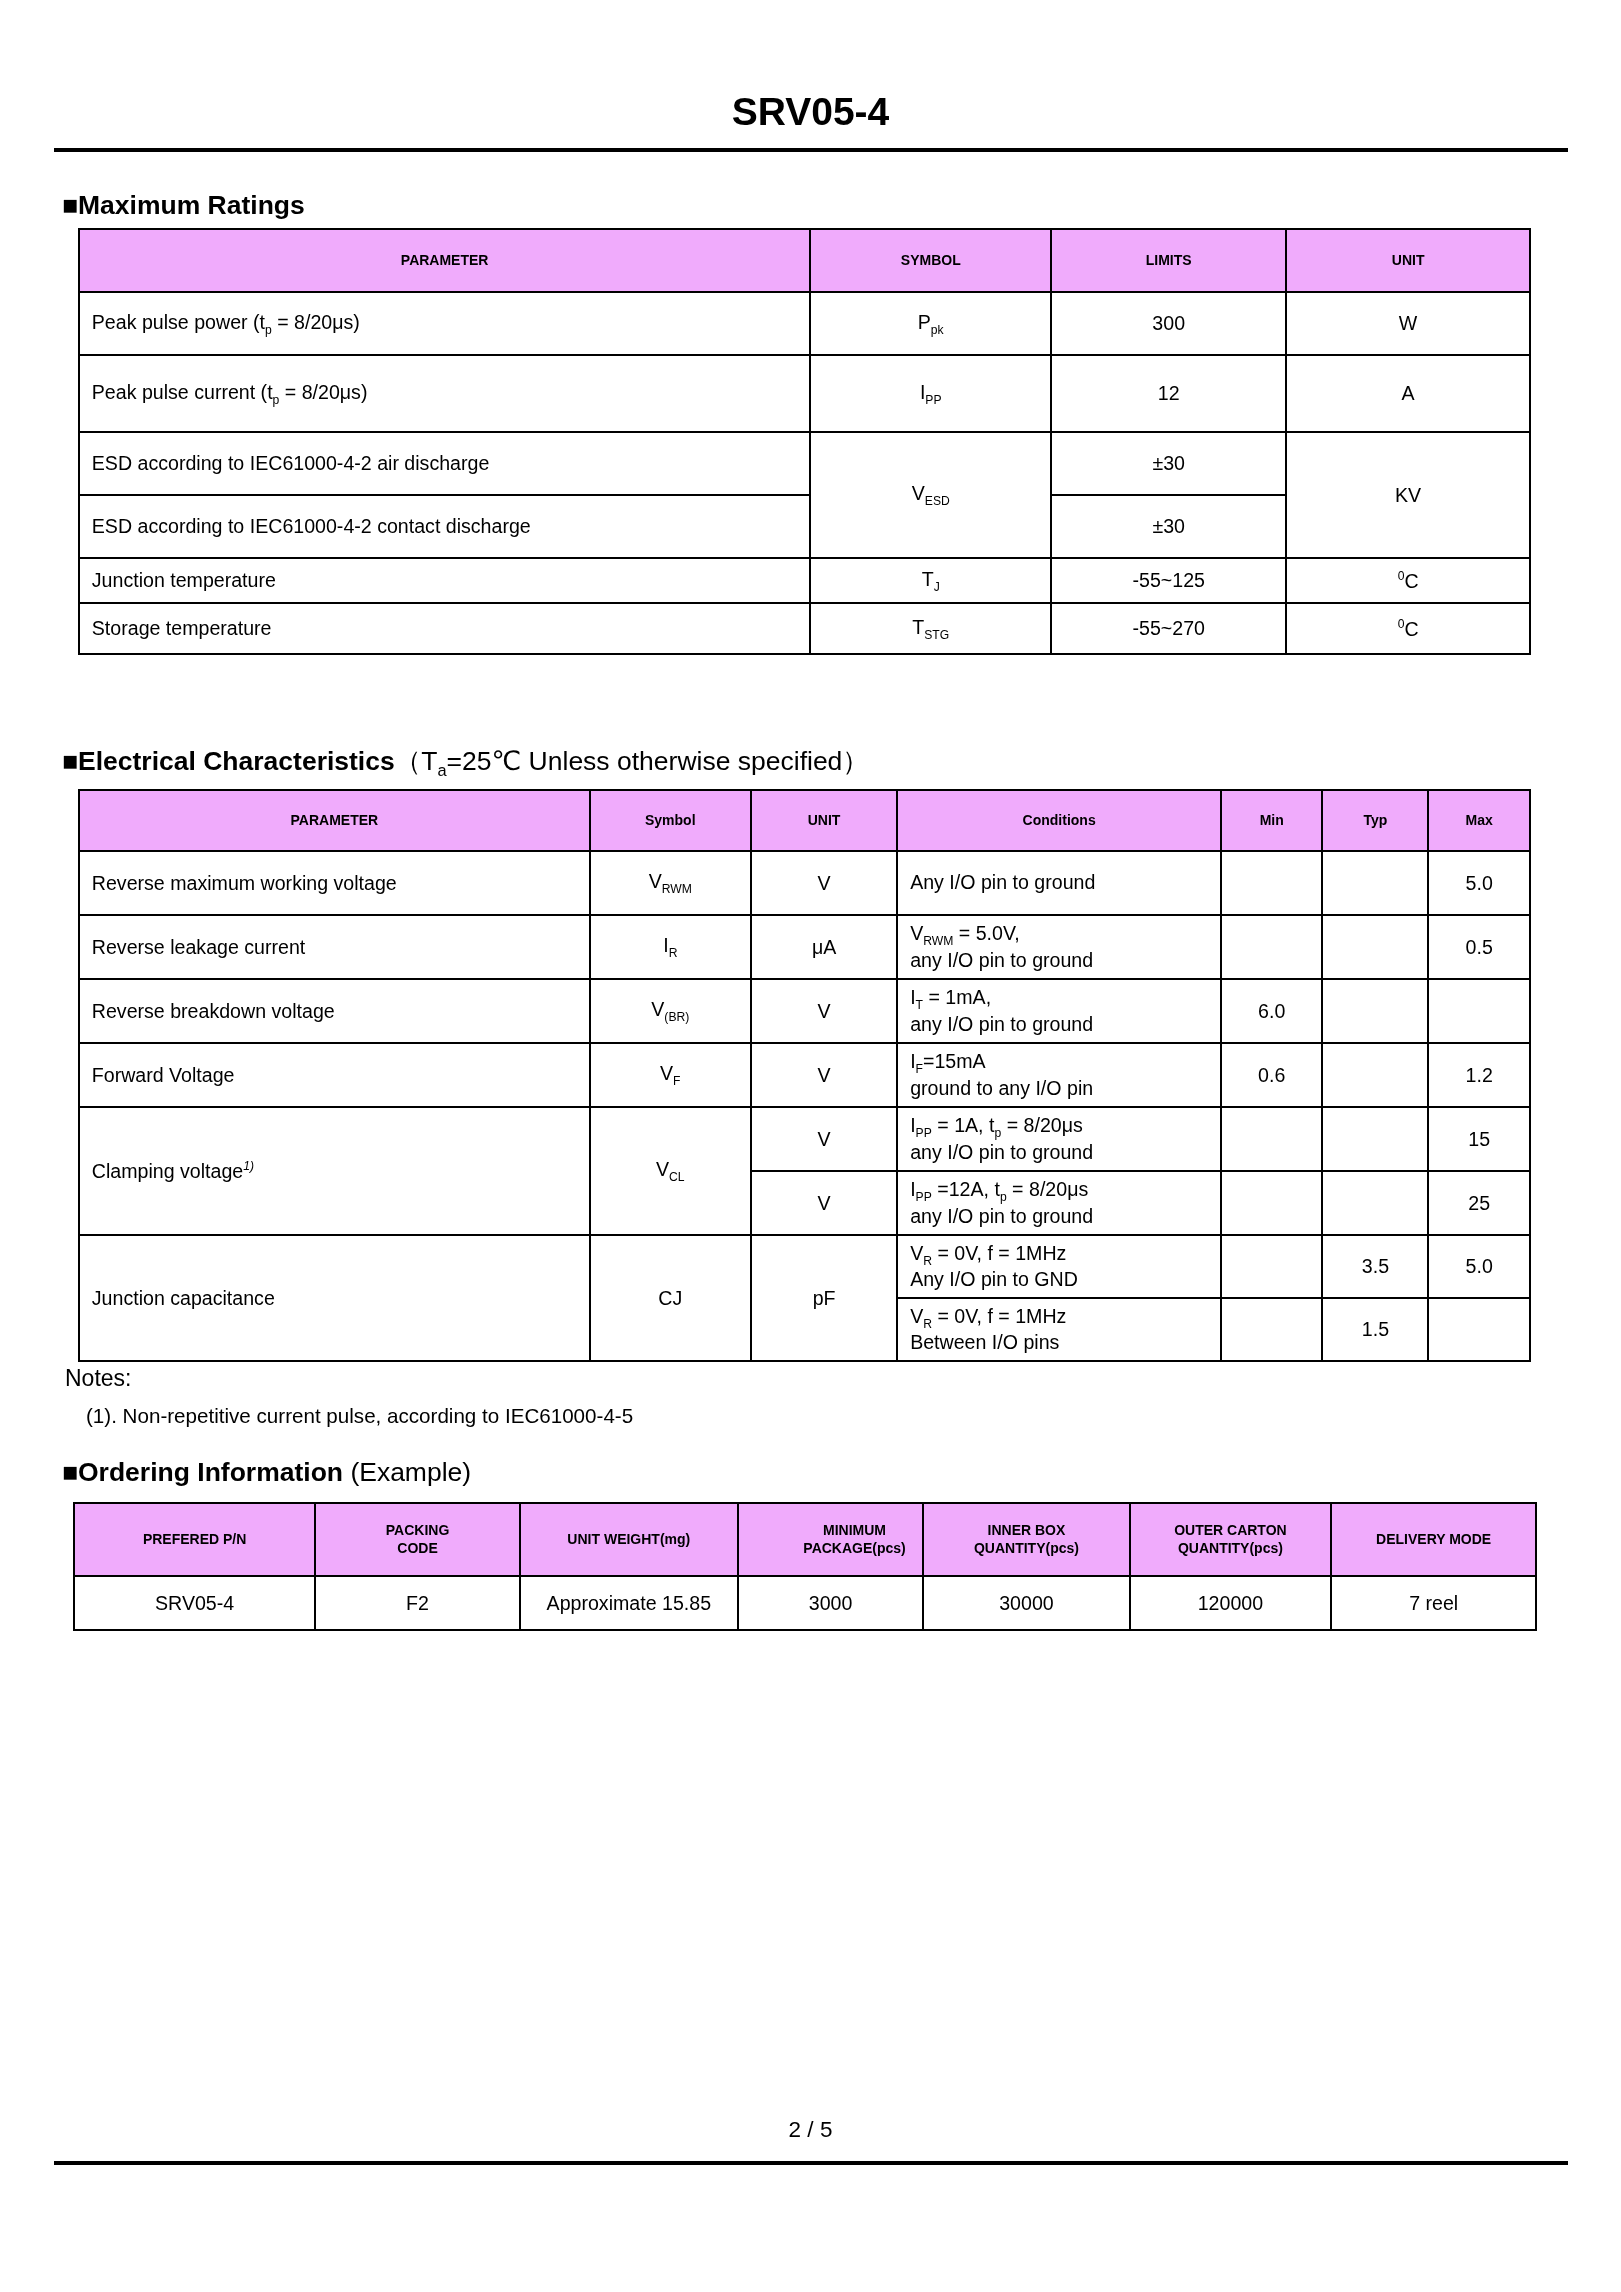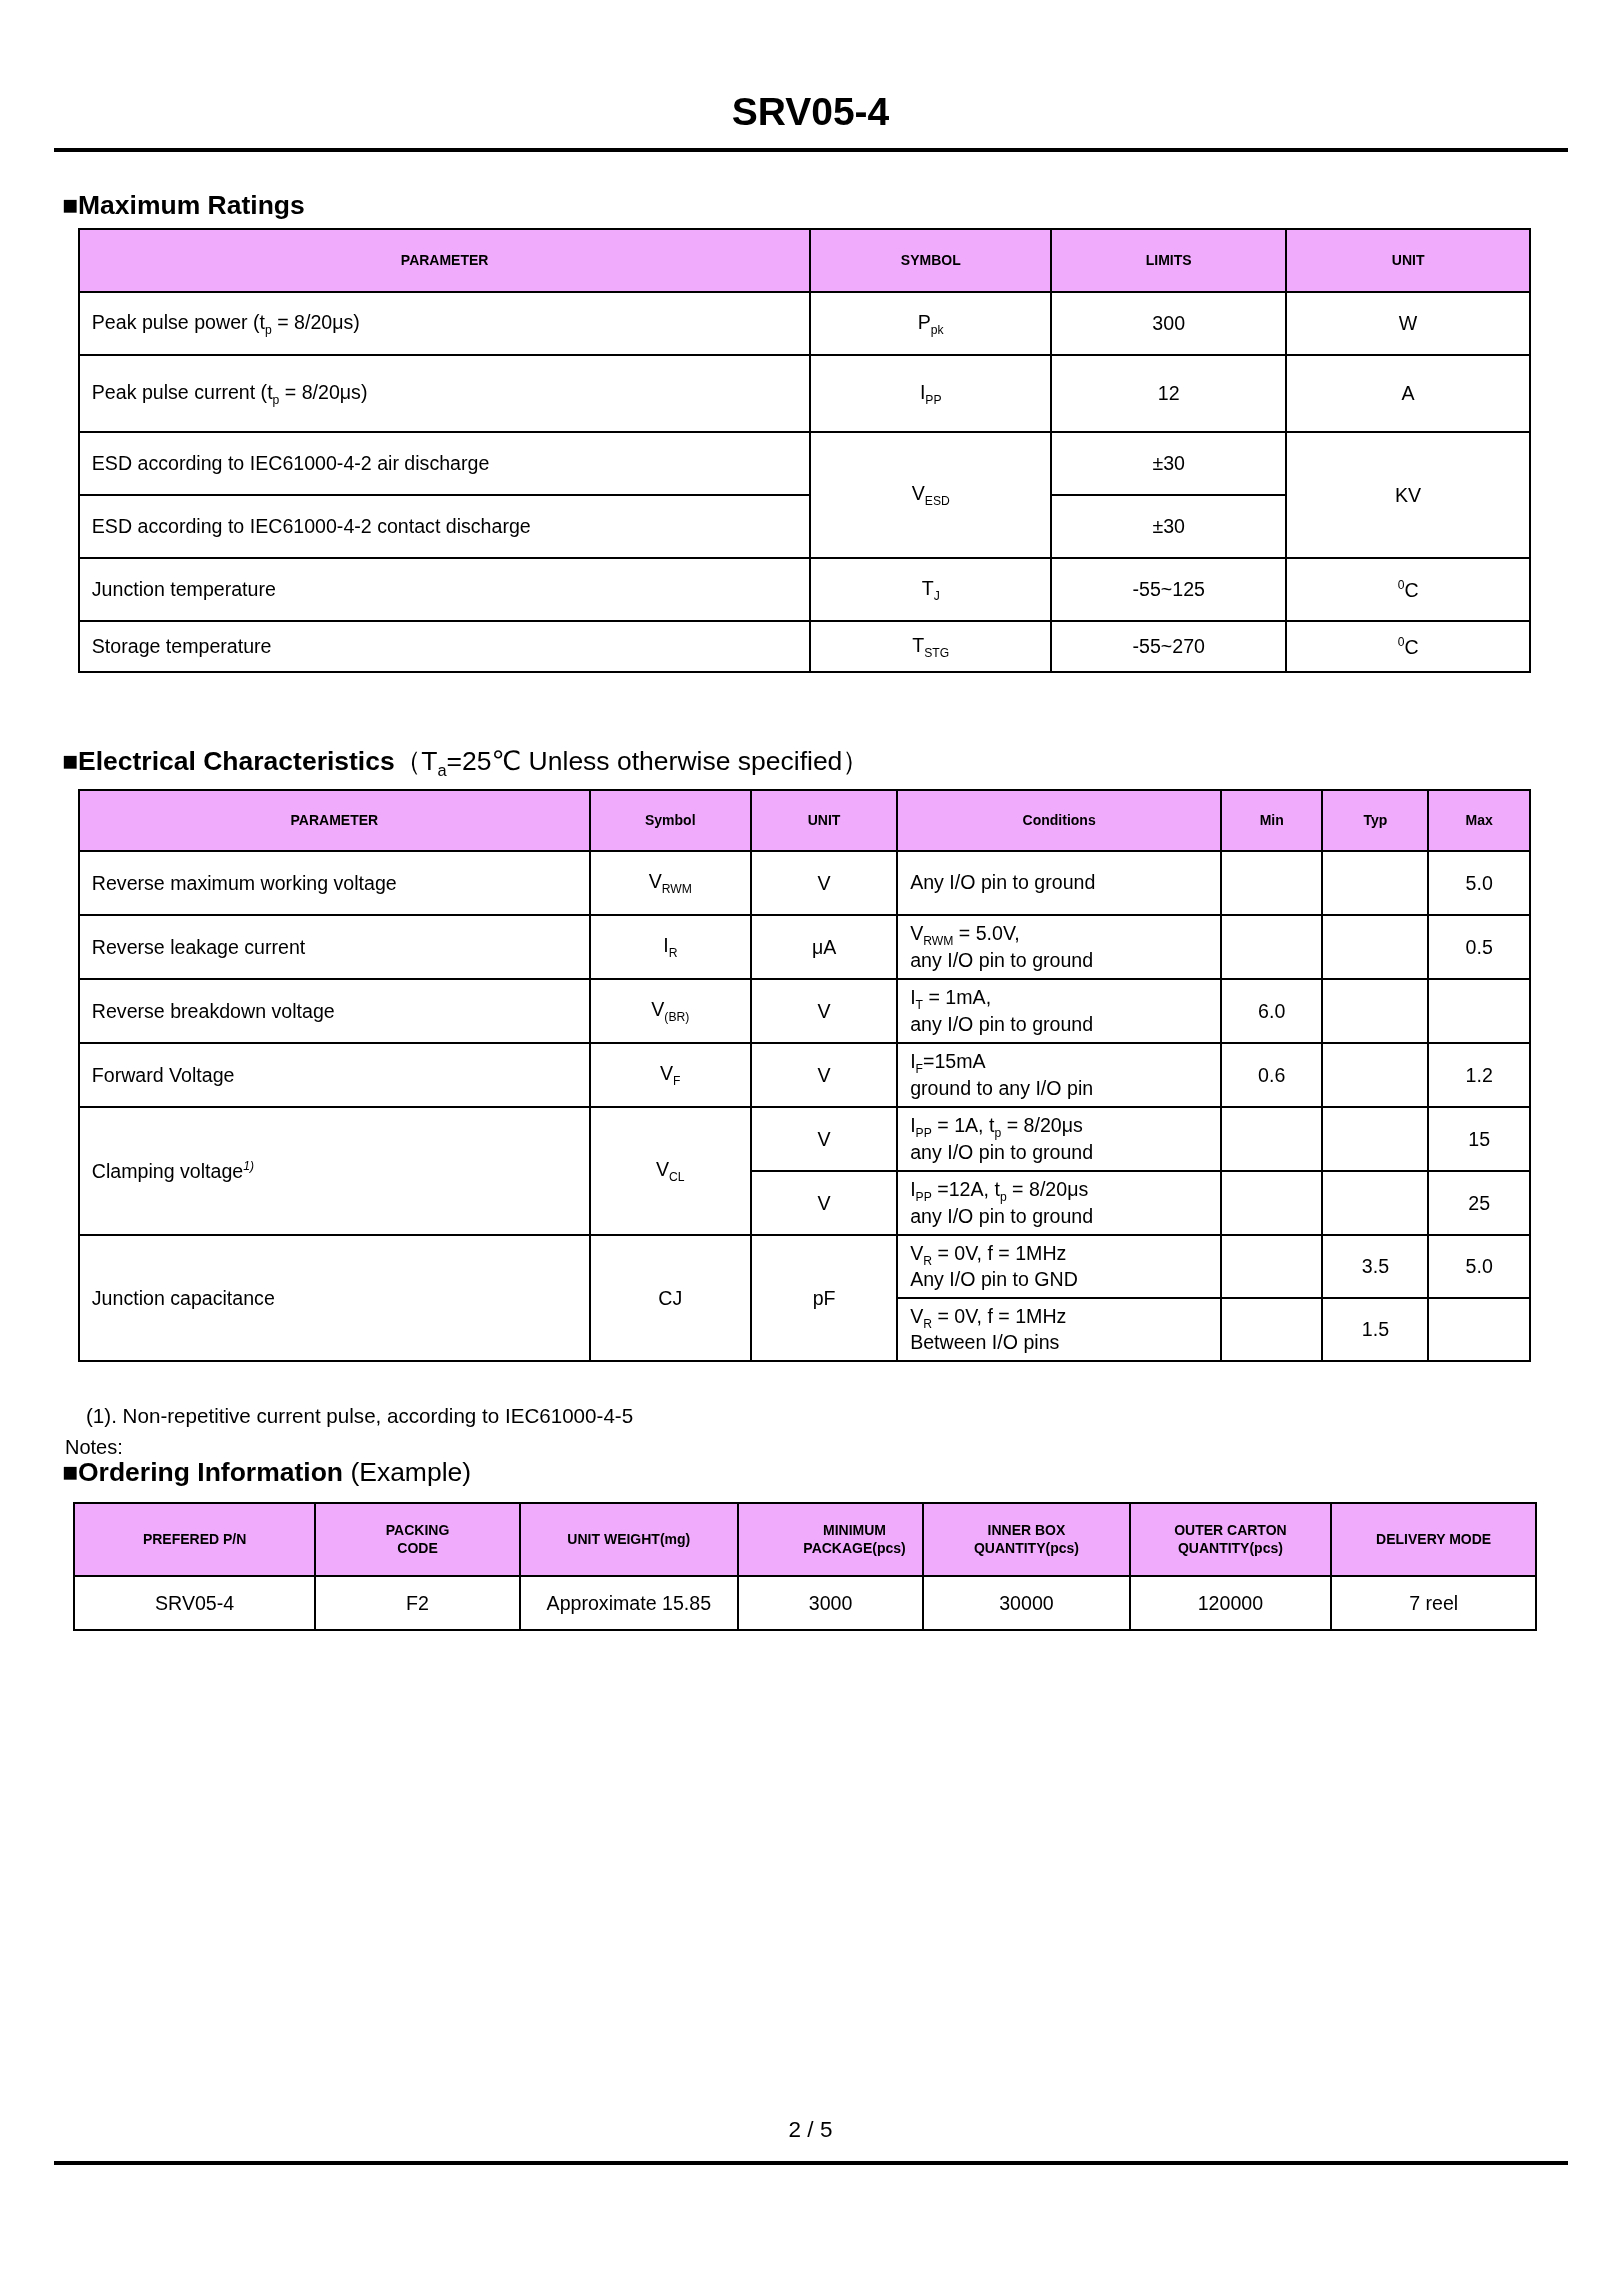--- a/index.html
+++ b/index.html
@@ -35,21 +35,21 @@
   .thwrap{display:inline-block; vertical-align:middle;}
   .w-packing{max-width:98px;}
   .w-min{max-width:157px;margin-left:48px;}
   .w-inner{max-width:172px;}
   .w-outer{max-width:181px;}
 
   #t-max{top:228px; left:78px; width:1453px;}
   #t-elec{top:789px; left:78px; width:1453px;}
   #t-order{top:1502px; left:73px; width:1464px;}
 
-  .notes-label{position:absolute; top:1436px; left:65px; font-size:20px;}
+  .notes-label{position:absolute; top:1365px; left:65px; font-size:23px;}
   .note-line{position:absolute; top:1404px; left:86px; font-size:20.6px;}
 </style>
 </head>
 <body>
 
 <div class="page">
 
   <div class="title">SRV05-4</div>
   <div class="rule rule-top"></div>
 
@@ -86,21 +86,21 @@
       <tr style="height:63px">
         <td class="l">ESD according to IEC61000-4-2 air discharge</td>
         <td rowspan="2"><span>V</span><sub>ESD</sub></td>
         <td>±30</td>
         <td rowspan="2">KV</td>
       </tr>
       <tr style="height:63px">
         <td class="l">ESD according to IEC61000-4-2 contact discharge</td>
         <td>±30</td>
       </tr>
-      <tr style="height:63px">
+      <tr style="height:45px">
         <td class="l">Junction temperature</td>
         <td><span>T</span><sub>J</sub></td>
         <td>-55~125</td>
         <td><sup>0</sup><span>C</span></td>
       </tr>
       <tr style="height:51px">
         <td class="l">Storage temperature</td>
         <td><span>T</span><sub>STG</sub></td>
         <td>-55~270</td>
         <td><sup>0</sup><span>C</span></td>

